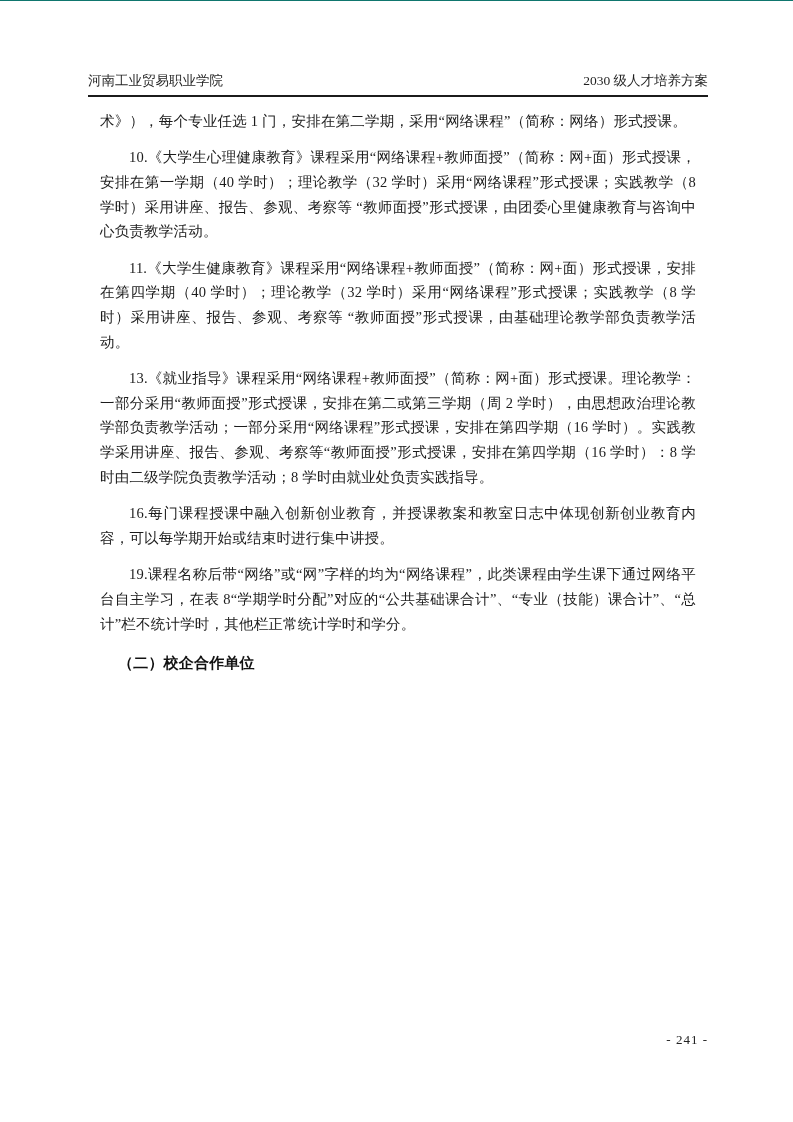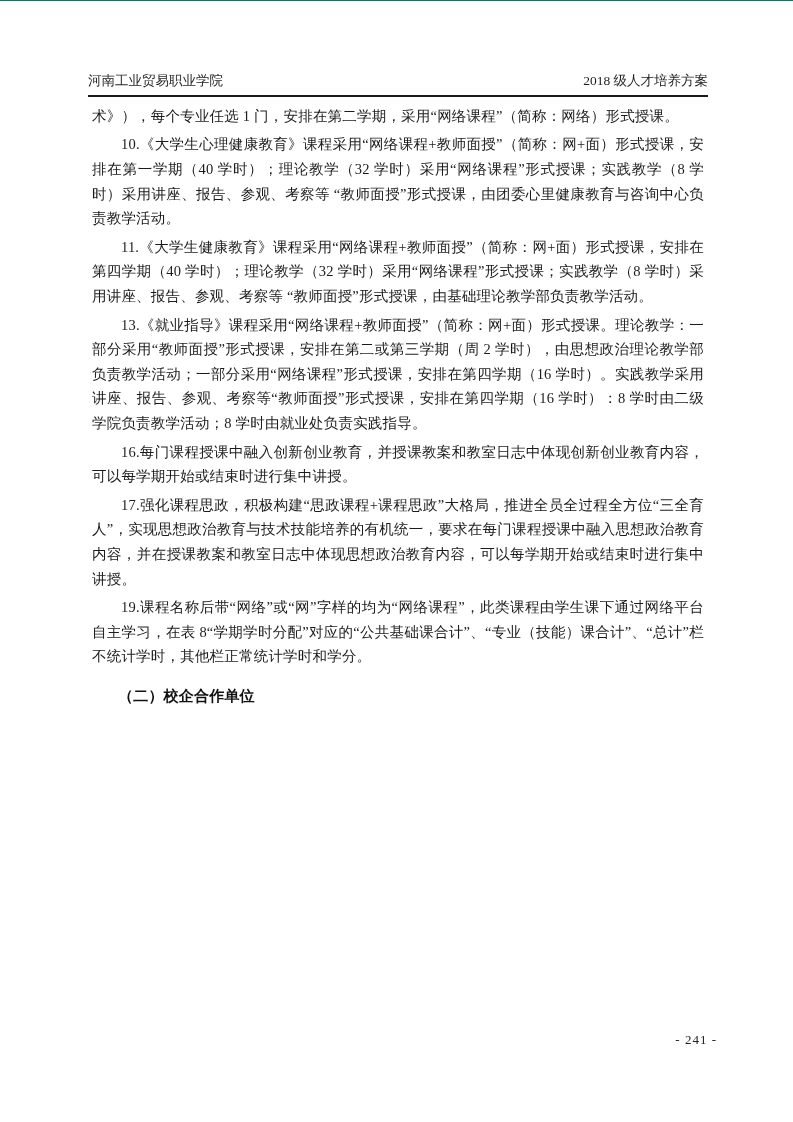--- a/index.html
+++ b/index.html
@@ -34,61 +34,60 @@
     color: #1f1f1f;
   }
   .body-text {
     margin-top: 7px;
     font-size: 14.5px;
     line-height: 24.6px;
     text-align: justify;
     letter-spacing: 0.2px;
   }
   .para {
-    margin: 4px;
+    margin: 12px;
     text-indent: 2em;
   }
   .para.no-indent {
     text-indent: 0;
   }
   .section-heading {
     margin: 15px 0 0 0;
     font-size: 15px;
     font-weight: bold;
     text-indent: 2em;
     font-family: "Liberation Sans", sans-serif;
     color: #111111;
   }
   .footer {
     position: absolute;
-    right: 76px;
+    right: 85px;
     top: 1031px;
     font-size: 13px;
     letter-spacing: 1px;
     color: #222222;
   }
 </style>
 </head>
 <body>
 
 <div class="page">
   <div class="content">
 
     <div class="header">
       <span>河南工业贸易职业学院</span>
-      <span>2018 级人才培养方案</span>
+      <span>2030 级人才培养方案</span>
     </div>
 
     <div class="body-text">
       <p class="para no-indent">术》），每个专业任选 1 门，安排在第二学期，采用“网络课程”（简称：网络）形式授课。</p>
       <p class="para">10.《大学生心理健康教育》课程采用“网络课程+教师面授”（简称：网+面）形式授课，安排在第一学期（40 学时）；理论教学（32 学时）采用“网络课程”形式授课；实践教学（8 学时）采用讲座、报告、参观、考察等 “教师面授”形式授课，由团委心里健康教育与咨询中心负责教学活动。</p>
       <p class="para">11.《大学生健康教育》课程采用“网络课程+教师面授”（简称：网+面）形式授课，安排在第四学期（40 学时）；理论教学（32 学时）采用“网络课程”形式授课；实践教学（8 学时）采用讲座、报告、参观、考察等 “教师面授”形式授课，由基础理论教学部负责教学活动。</p>
       <p class="para">13.《就业指导》课程采用“网络课程+教师面授”（简称：网+面）形式授课。理论教学：一部分采用“教师面授”形式授课，安排在第二或第三学期（周 2 学时），由思想政治理论教学部负责教学活动；一部分采用“网络课程”形式授课，安排在第四学期（16 学时）。实践教学采用讲座、报告、参观、考察等“教师面授”形式授课，安排在第四学期（16 学时）：8 学时由二级学院负责教学活动；8 学时由就业处负责实践指导。</p>
       <p class="para">16.每门课程授课中融入创新创业教育，并授课教案和教室日志中体现创新创业教育内容，可以每学期开始或结束时进行集中讲授。</p>
-      <p class="para">17.强化课程思政，积极构建“思政课程+课程思政”大格局，推进全员全过程全方位“三全育人”，实现思想政治教育与技术技能培养的有机统一，要求在每门课程授课中融入思想政治教育内容，并在授课教案和教室日志中体现思想政治教育内容，可以每学期开始或结束时进行集中讲授。</p>
       <p class="para">19.课程名称后带“网络”或“网”字样的均为“网络课程”，此类课程由学生课下通过网络平台自主学习，在表 8“学期学时分配”对应的“公共基础课合计”、“专业（技能）课合计”、“总计”栏不统计学时，其他栏正常统计学时和学分。</p>
 
       <h3 class="section-heading">（二）校企合作单位</h3>
     </div>
 
   </div>
 
   <div class="footer">
     <span>- 241 -</span>
   </div>

